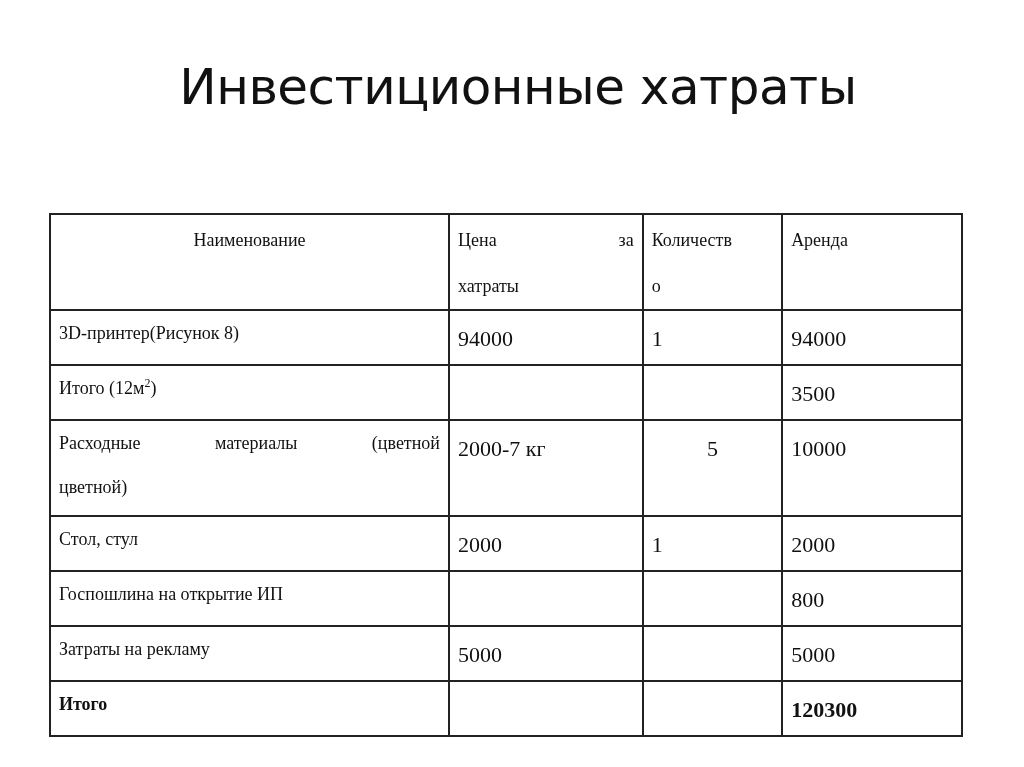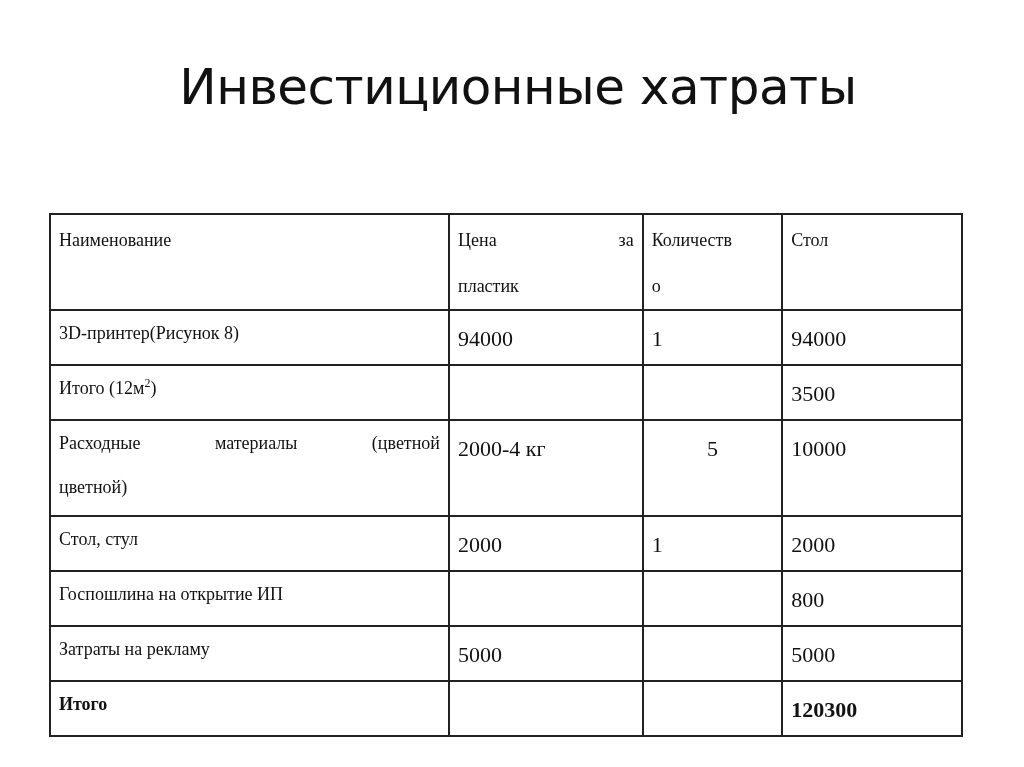--- a/index.html
+++ b/index.html
@@ -16,48 +16,48 @@
   }
   .tbl td {
     border: 2px solid #222; vertical-align: top; padding: 0 8px;
     font-size: 20px; line-height: 48px;
   }
   .tbl tr.hdr td { height: 90px; font-size: 18px; line-height: 46px; padding-top: 2px; }
   .tbl tr.r td { height: 49px; }
   .tbl tr.r2 td { height: 90px; margin-left: 30px; }
   .tbl td.name { font-size: 18px; line-height: 44px; }
   .tbl td.num { font-size: 22px; padding-top: 4px; }
-  .c1 { width: 384px; } .c2 { width: 177px; } .c3 { width: 122px; } .c4 { width: 163px; }
+  .c1 { width: 384px; text-align: center; } .c2 { width: 177px; } .c3 { width: 122px; } .c4 { width: 163px; }
   .just { text-align: justify; text-align-last: justify; }
   .center { text-align: center; }
   .bold { font-weight: bold; }
   .pricehead { display: flex; justify-content: space-between; }
   sup { font-size: 12px; line-height: 0; }
 </style>
 </head>
 <body>
 
 <div class="title">Инвестиционные хатраты</div>
 
 <table class="tbl">
   <tbody>
       <tr class="hdr">
     <td class="c1">Наименование</td>
     <td class="c2">
       <div class="pricehead">
         <span>Цена</span>
         <span>за</span>
       </div>
-      <div>пластик</div>
+      <div>хатраты</div>
     </td>
     <td class="c3">
       <div>Количеств</div>
       <div>о</div>
     </td>
-    <td class="c4">Стол</td>
+    <td class="c4">Аренда</td>
   </tr>
 
   <tr class="r">
     <td class="name">3D-принтер(Рисунок 8)</td>
     <td class="num">94000</td>
     <td class="num">1</td>
     <td class="num">94000</td>
   </tr>
 
   <tr class="r">
@@ -65,21 +65,21 @@
     <td class="num"></td>
     <td class="num"></td>
     <td class="num">3500</td>
   </tr>
 
   <tr class="r2">
     <td class="name">
       <div class="just">Расходные материалы (цветной</div>
       <div>цветной)</div>
     </td>
-    <td class="num">2000-4 кг</td>
+    <td class="num">2000-7 кг</td>
     <td class="num center">5</td>
     <td class="num">10000</td>
   </tr>
 
 
   <tr class="r">
     <td class="name">Стол, стул</td>
     <td class="num">2000</td>
     <td class="num">1</td>
     <td class="num">2000</td>

